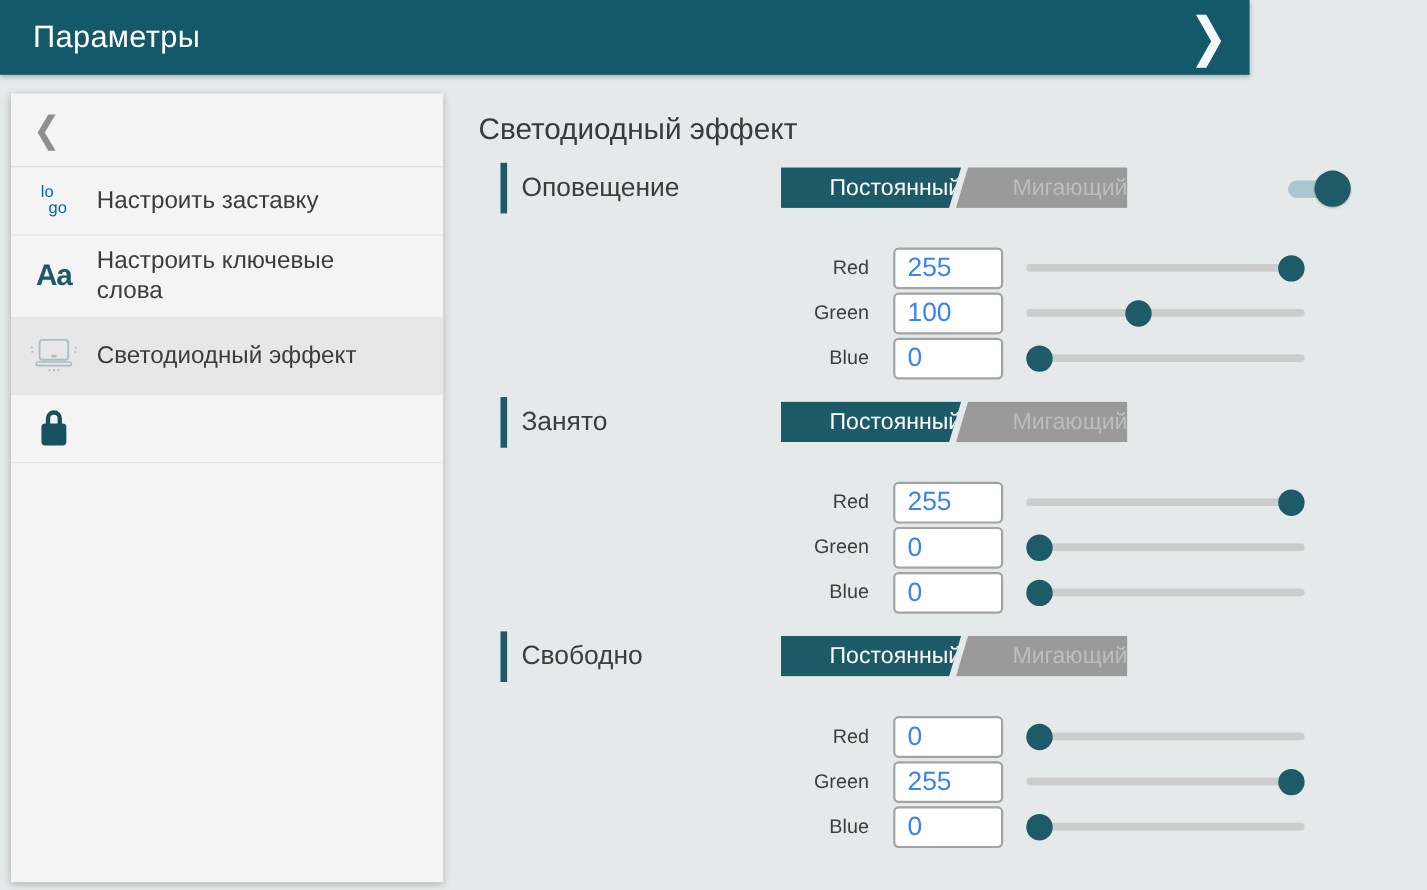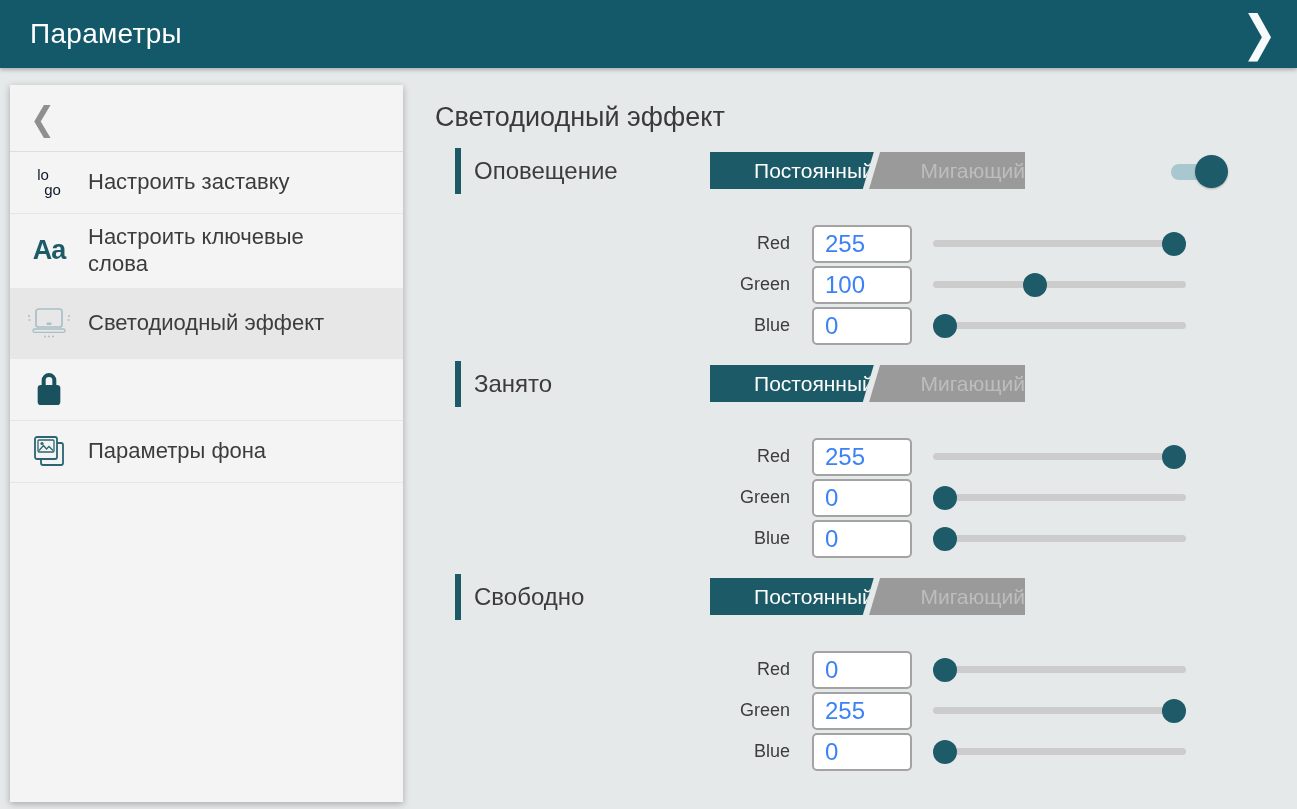--- a/index.html
+++ b/index.html
@@ -5,21 +5,21 @@
   * { margin:0; padding:0; box-sizing:border-box; }
   html,body { width:1297px; height:809px; overflow:hidden; }
   body {
     font-family:"Liberation Sans","DejaVu Sans",sans-serif;
     background:#e6e9e9;
     position:relative;
   }
 
   
   .app-header {
-    position:absolute; left:0; top:0; width:1297px; height:68px;
+    position:absolute; left:0; top:0; width:1136px; height:68px;
     background:#14596a; color:#fff;
     display:flex; align-items:center;
     box-shadow:0 2px 4px rgba(0,0,0,.25);
     z-index:5;
   }
   .app-title { font-size:28px; font-weight:400; margin-left:30px; letter-spacing:.3px; }
   .header-forward {
     margin-left:auto; margin-right:20px;
     font-size:42px; font-weight:bold; line-height:1;
     transform:scaleY(1.15); cursor:pointer; color:#f7fafa;
@@ -46,21 +46,21 @@
     border-bottom:1px solid #e6e6e6;
     cursor:pointer;
   }
   .nav-item.selected { background:#e7e7e7; min-height:70px; }
   .nav-icon {
     width:78px; flex:0 0 78px;
     display:flex; align-items:center; justify-content:center;
   }
   .nav-label { font-size:22px; color:#3c3c3c; line-height:1.22; max-width:250px; }
 
-  .logo-ic { color:#0f172a; font-size:15px; line-height:.95; font-weight:400; }
+  .logo-ic { color:#0369a1; font-size:15px; line-height:.95; font-weight:400; }
   .logo-ic span { display:block; }
   .logo-ic span:nth-child(2) { margin-left:7px; }
   .aa-ic { color:#1c5a68; font-size:27px; font-weight:bold; letter-spacing:-1px; }
 
   
   .main { position:absolute; left:435px; top:68px; width:862px; }
   .main-title { margin-top:34px; font-size:27px; color:#3a3a3a; font-weight:400; }
 
   .led-section { margin-top:14px; }
   .sec-head { position:relative; height:48px; margin-left:20px; display:flex; align-items:center; }
@@ -162,32 +162,20 @@
 
   <div class="nav-item">
     <div class="nav-icon">
       <svg width="32" height="36" viewBox="0 0 24 27" fill="none">
         <path d="M12 1.5 a5.5 5.5 0 0 1 5.5 5.5 v4 h-3 v-4 a2.5 2.5 0 0 0 -5 0 v4 h-3 v-4 A5.5 5.5 0 0 1 12 1.5 Z" fill="#19515f"></path>
         <rect x="3.5" y="10.5" width="17" height="15" rx="2.5" fill="#19515f"></rect>
       </svg>
     </div>
   </div>
 
-  <div class="nav-item">
-    <div class="nav-icon">
-      <svg width="36" height="36" viewBox="0 0 36 36" fill="none">
-        <rect x="10" y="10" width="22" height="22" rx="2" stroke="#2d6470" stroke-width="1.8" fill="#f4f4f4"></rect>
-        <rect x="4" y="4" width="22" height="22" rx="2" stroke="#2d6470" stroke-width="1.8" fill="#f4f4f4"></rect>
-        <rect x="7" y="7" width="16" height="12" rx="1" stroke="#2d6470" stroke-width="1.3"></rect>
-        <circle cx="11" cy="10.5" r="1.6" fill="#2d6470"></circle>
-        <path d="M8 17.5 L12.5 12.5 L15.5 16 L18 13.5 L22 17.5" stroke="#2d6470" stroke-width="1.3" fill="none"></path>
-      </svg>
-    </div>
-    <div class="nav-label">Параметры фона</div>
-  </div>
 </div>
 
 <div class="main">
   <div class="main-title">Светодиодный эффект</div>
 
   <section class="led-section">
     <div class="sec-head">
       <div class="sec-bar"></div>
       <div class="sec-name">Оповещение</div>
       <div class="segmented">

